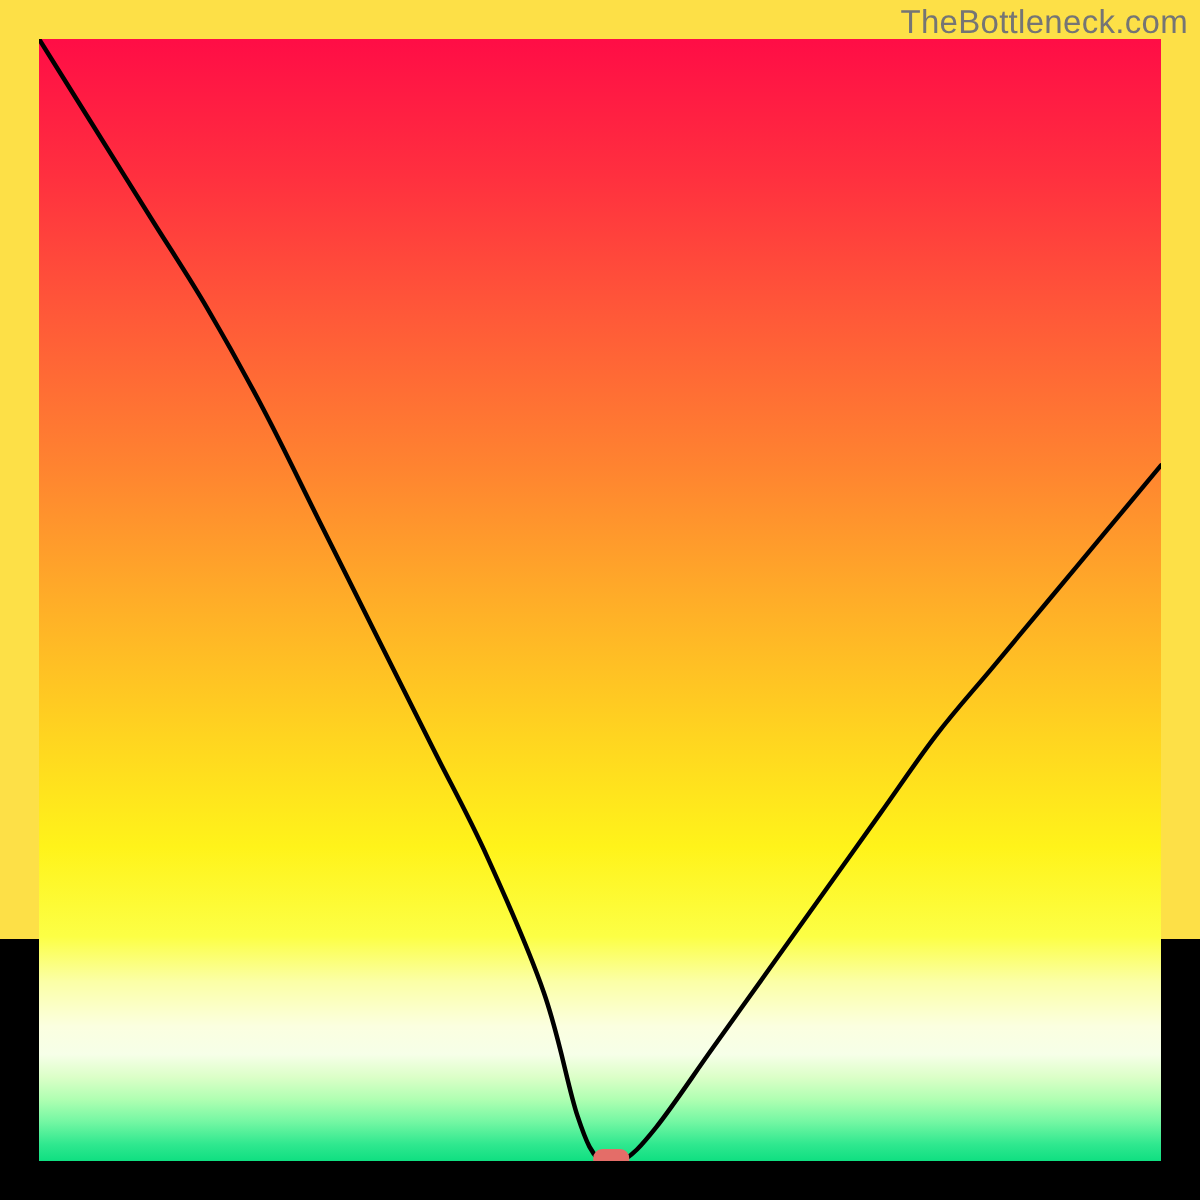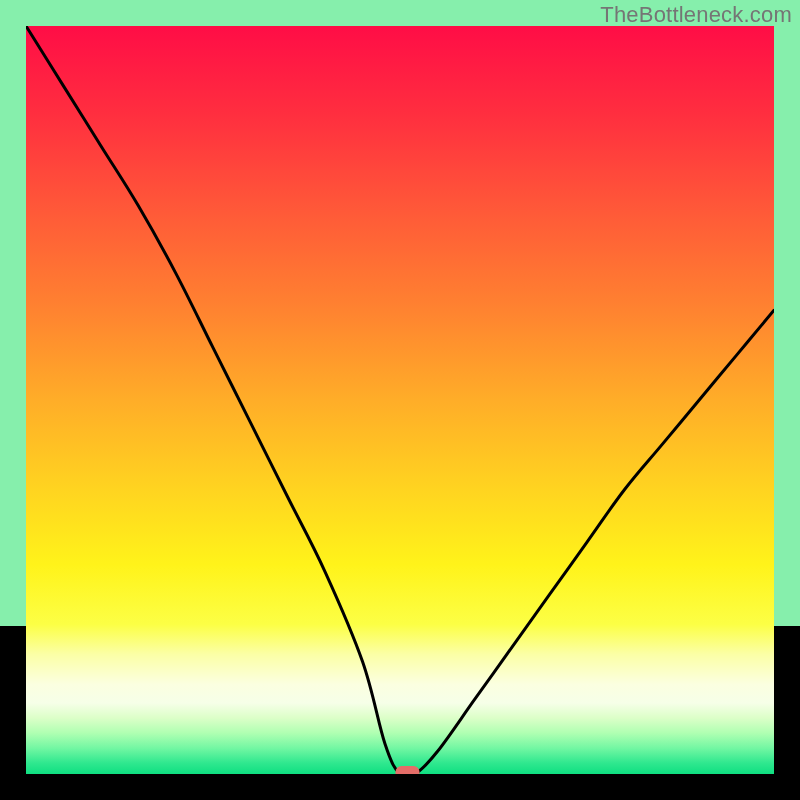--- a/index.html
+++ b/index.html
@@ -8,21 +8,21 @@
     width: 800px;
     height: 800px;
     background: #000;
     overflow: hidden;
     font-family: Arial, Helvetica, sans-serif;
   }
   .frame {
     position: relative;
     width: 800px;
     height: 626px;
-    background: #86efac;
+    background: #fde047;
     text-decoration: underline;
   }
   .watermark {
     position: absolute;
     top: 2px;
     right: 8px;
     color: #757575;
     font-size: 22px;
     font-weight: 500;
     letter-spacing: 0.2px;

